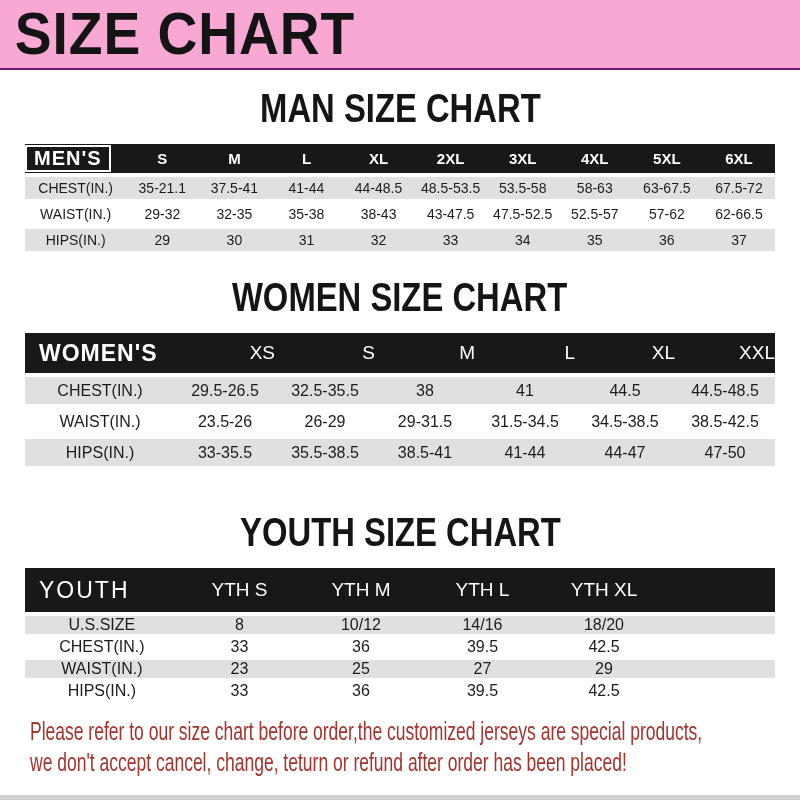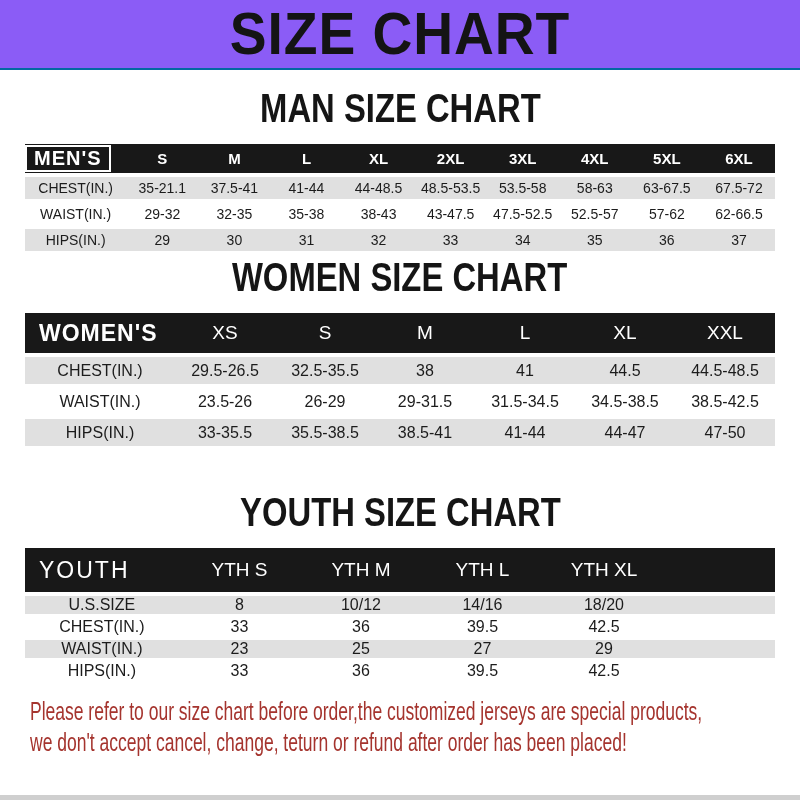--- a/index.html
+++ b/index.html
@@ -8,43 +8,43 @@
     background: #ffffff;
     font-family: "Liberation Sans", sans-serif;
     overflow: hidden;
     position: relative;
     color: #1c1c1c;
   }
 
   
   .banner {
     height: 68px;
-    background: #8b5cf6;
-    border-bottom: 2px solid #0369a1;
-    display: flex; align-items: center; justify-content: center;
+    background: #f9a8d4;
+    border-bottom: 2px solid #701a75;
+    display: flex; align-items: center; justify-content: flex-start;
     overflow: hidden;
   }
   .banner-title {
     display: inline-block;
     font-size: 60px; font-weight: bold; color: #141414;
     line-height: 66px; letter-spacing: 1px;
     transform: scaleX(0.92);
     white-space: nowrap;
   }
 
   
   .section-heading { text-align: center; margin: 0; }
   .section-heading .hd {
     display: inline-block;
     font-size: 41px; font-weight: bold; color: #151515;
     transform: scaleX(0.8);
     white-space: nowrap; line-height: 44px;
   }
   .h-man   { margin-top: 16px; }
-  .h-women { }
+  .h-women { margin-top: 20px; }
   .h-youth { margin-top: 40px; }
 
   
   table.size-table {
     width: 750px; margin: 10px auto 0 auto;
     border-collapse: separate; border-spacing: 0 4px;
     table-layout: fixed;
   }
   table.size-table thead tr { background: #181818; color: #ffffff; }
   table.size-table td, table.size-table th {
@@ -58,21 +58,21 @@
   .men thead th { height: 29px; font-size: 15px; font-weight: bold; }
   .men thead th.lbl { text-align: left; padding-left: 0; }
   .men .boxed {
     display: inline-block; border: 2px solid #ffffff;
     padding: 0 7px; font-size: 20px; font-weight: bold; letter-spacing: 1px;
     line-height: 23px;
   }
   .men tbody td { height: 22px; font-size: 14px; }
 
   
-  .women thead th { height: 40px; font-size: 19px; font-weight: normal; }
+  .women thead th { height: 40px; font-size: 19px; font-weight: normal; text-align: right; }
   .women thead th.lbl { text-align: left; padding-left: 14px; }
   .women .hdr-label { font-size: 23px; font-weight: bold; letter-spacing: 1px; }
   .women tbody td { height: 27px; font-size: 16px; }
 
   
   .youth thead th { height: 44px; font-size: 19px; font-weight: normal; }
   .youth thead th.lbl { text-align: left; padding-left: 14px; }
   .youth .hdr-label { font-size: 23px; font-weight: normal; letter-spacing: 2px; }
   .youth tbody td { height: 18px; font-size: 16px; }
 

